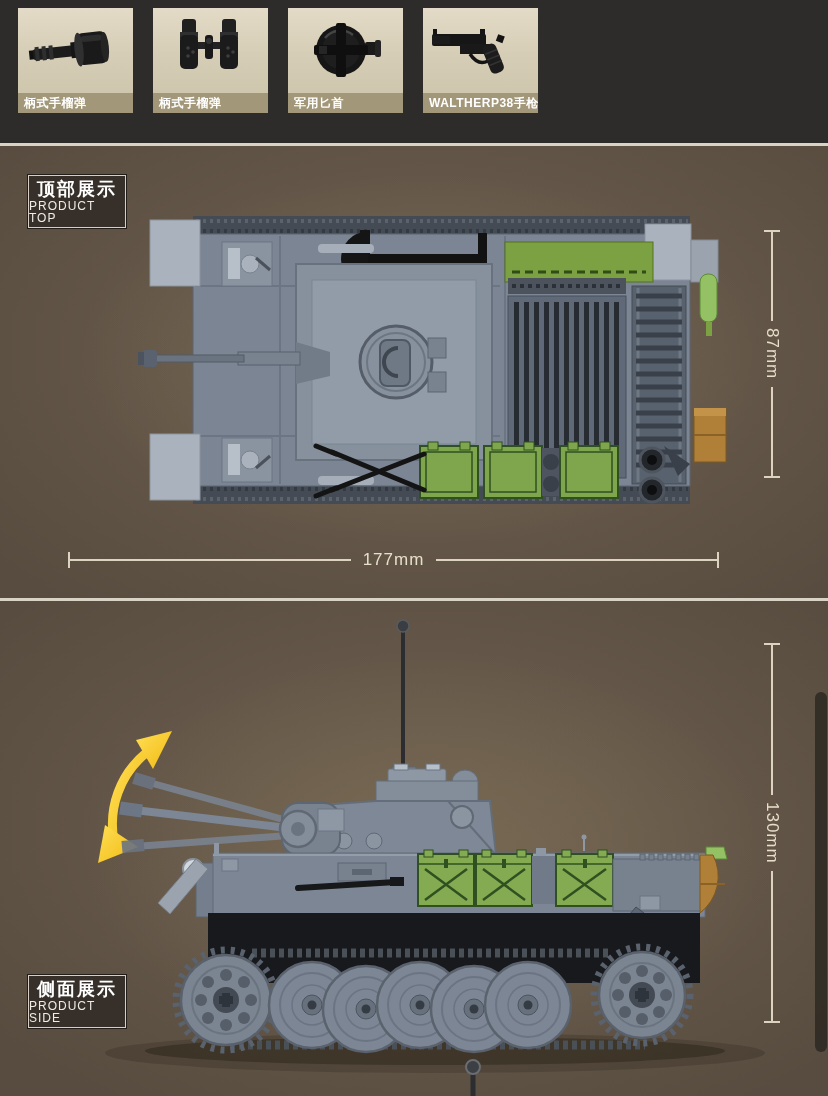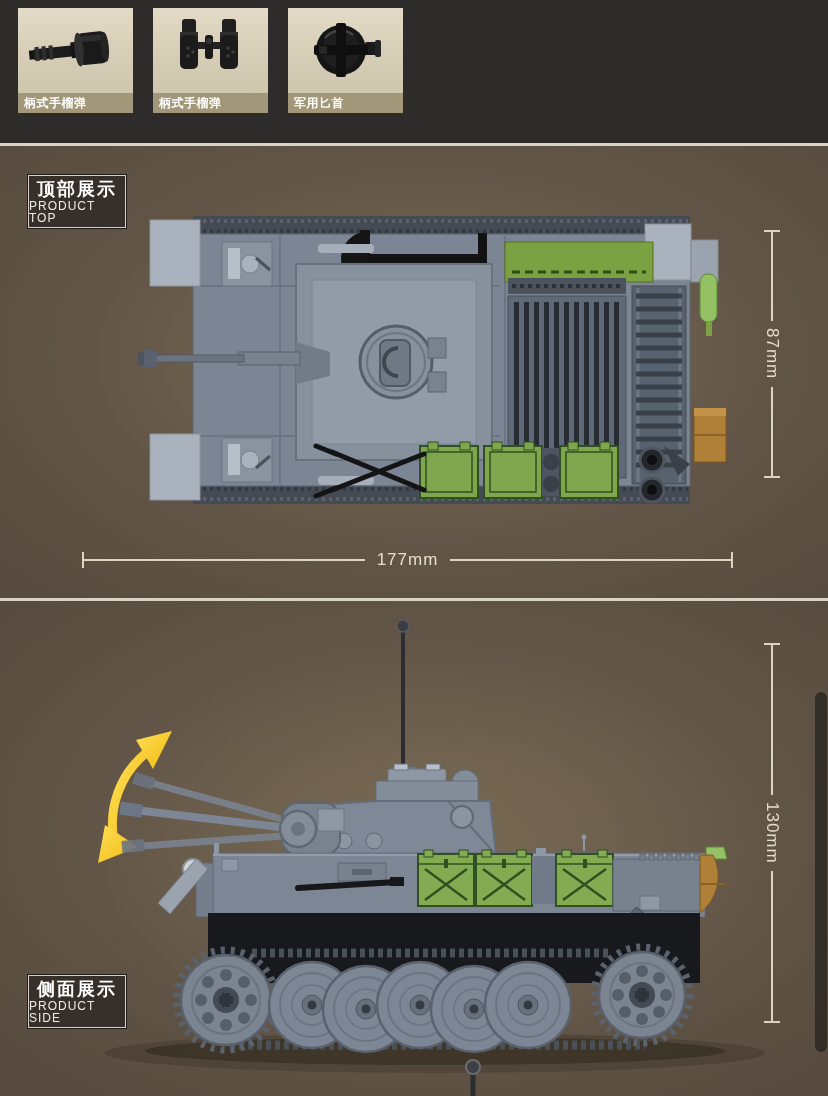--- a/index.html
+++ b/index.html
@@ -44,21 +44,21 @@
   .dim{position:absolute;color:#e6dfca;font-size:17px;}
   .dim .cap-h{width:16px;height:2px;background:#dcd4c1;}
   .dim .cap-v{width:2px;height:16px;background:#dcd4c1;}
   .dim-v{display:flex;flex-direction:column;align-items:center;}
   .dim-v .seg{width:2px;flex:1;background:#dcd4c1;}
   .dim-v .txt{writing-mode:vertical-rl;padding:7px 0;letter-spacing:1px;}
   .dim-h{display:flex;flex-direction:row;align-items:center;}
   .dim-h .seg{height:2px;flex:1;background:#dcd4c1;}
   .dim-h .txt{padding:0 12px;letter-spacing:1px;}
   .dim-87{left:762px;top:84px;height:248px;}
-  .dim-177{left:70px;top:404px;width:651px;padding-left:12px;}
+  .dim-177{left:56px;top:404px;width:651px;padding-left:12px;}
   .dim-130{left:762px;top:42px;height:380px;}
   
   .scroll-thumb{
     position:absolute;right:1px;top:692px;width:12px;height:360px;
     background:#2f2a23;border-radius:6px;opacity:.9;
   }
   svg{display:block;}
   .tank-svg{position:absolute;left:0;top:0;}
 </style>
 </head>
@@ -122,20 +122,40 @@
           <rect x="76" y="34" width="12" height="13" rx="2" fill="#1a1a1a"></rect>
           <rect x="86" y="32" width="6" height="17" rx="2" fill="#242424"></rect>
           <rect x="47" y="15" width="10" height="54" rx="2" fill="#0f0f0f"></rect>
           <rect x="25" y="37" width="54" height="10" rx="2" fill="#0f0f0f"></rect>
           <rect x="30" y="38" width="8" height="8" fill="#262626"></rect>
         </svg>
       </div>
       <div class="tile-label">军用匕首</div>
     </div>
 
+    <div class="tile">
+      <div class="tile-img">
+        <svg width="113" height="85" viewBox="0 0 113 85">
+          <rect x="8" y="26" width="54" height="12" rx="2" fill="#161616"></rect>
+          <rect x="8" y="28" width="18" height="8" fill="#1b1b1b"></rect>
+          <rect x="9" y="21" width="4" height="6" fill="#151515"></rect>
+          <rect x="56" y="21" width="5" height="6" fill="#151515"></rect>
+          <rect x="36" y="36" width="30" height="10" fill="#191919"></rect>
+          <path d="M46,46 q8,12 18,7" stroke="#141414" stroke-width="3.5" fill="none"></path>
+          <g transform="rotate(-22 68 50)">
+            <rect x="62" y="36" width="14" height="30" rx="5" fill="#1c1c1c"></rect>
+            <line x1="63" y1="44" x2="76" y2="44" stroke="#333" stroke-width="1.5"></line>
+            <line x1="63" y1="50" x2="76" y2="50" stroke="#333" stroke-width="1.5"></line>
+            <line x1="63" y1="56" x2="76" y2="56" stroke="#333" stroke-width="1.5"></line>
+          </g>
+          <rect x="73" y="27" width="7" height="7" transform="rotate(20 76 30)" fill="#141414"></rect>
+        </svg>
+      </div>
+      <div class="tile-label">WALTHERP38手枪</div>
+    </div>
   </div>
 
   <div class="divider d1"></div>
 
   <div class="panel panel-top">
 
     <svg class="tank-svg" width="828" height="452" viewBox="0 0 828 452">
       <defs>
         <radialGradient id="glowT" cx="50%" cy="50%" r="50%">
           <stop offset="0%" stop-color="#7a6b53" stop-opacity=".75"></stop>

